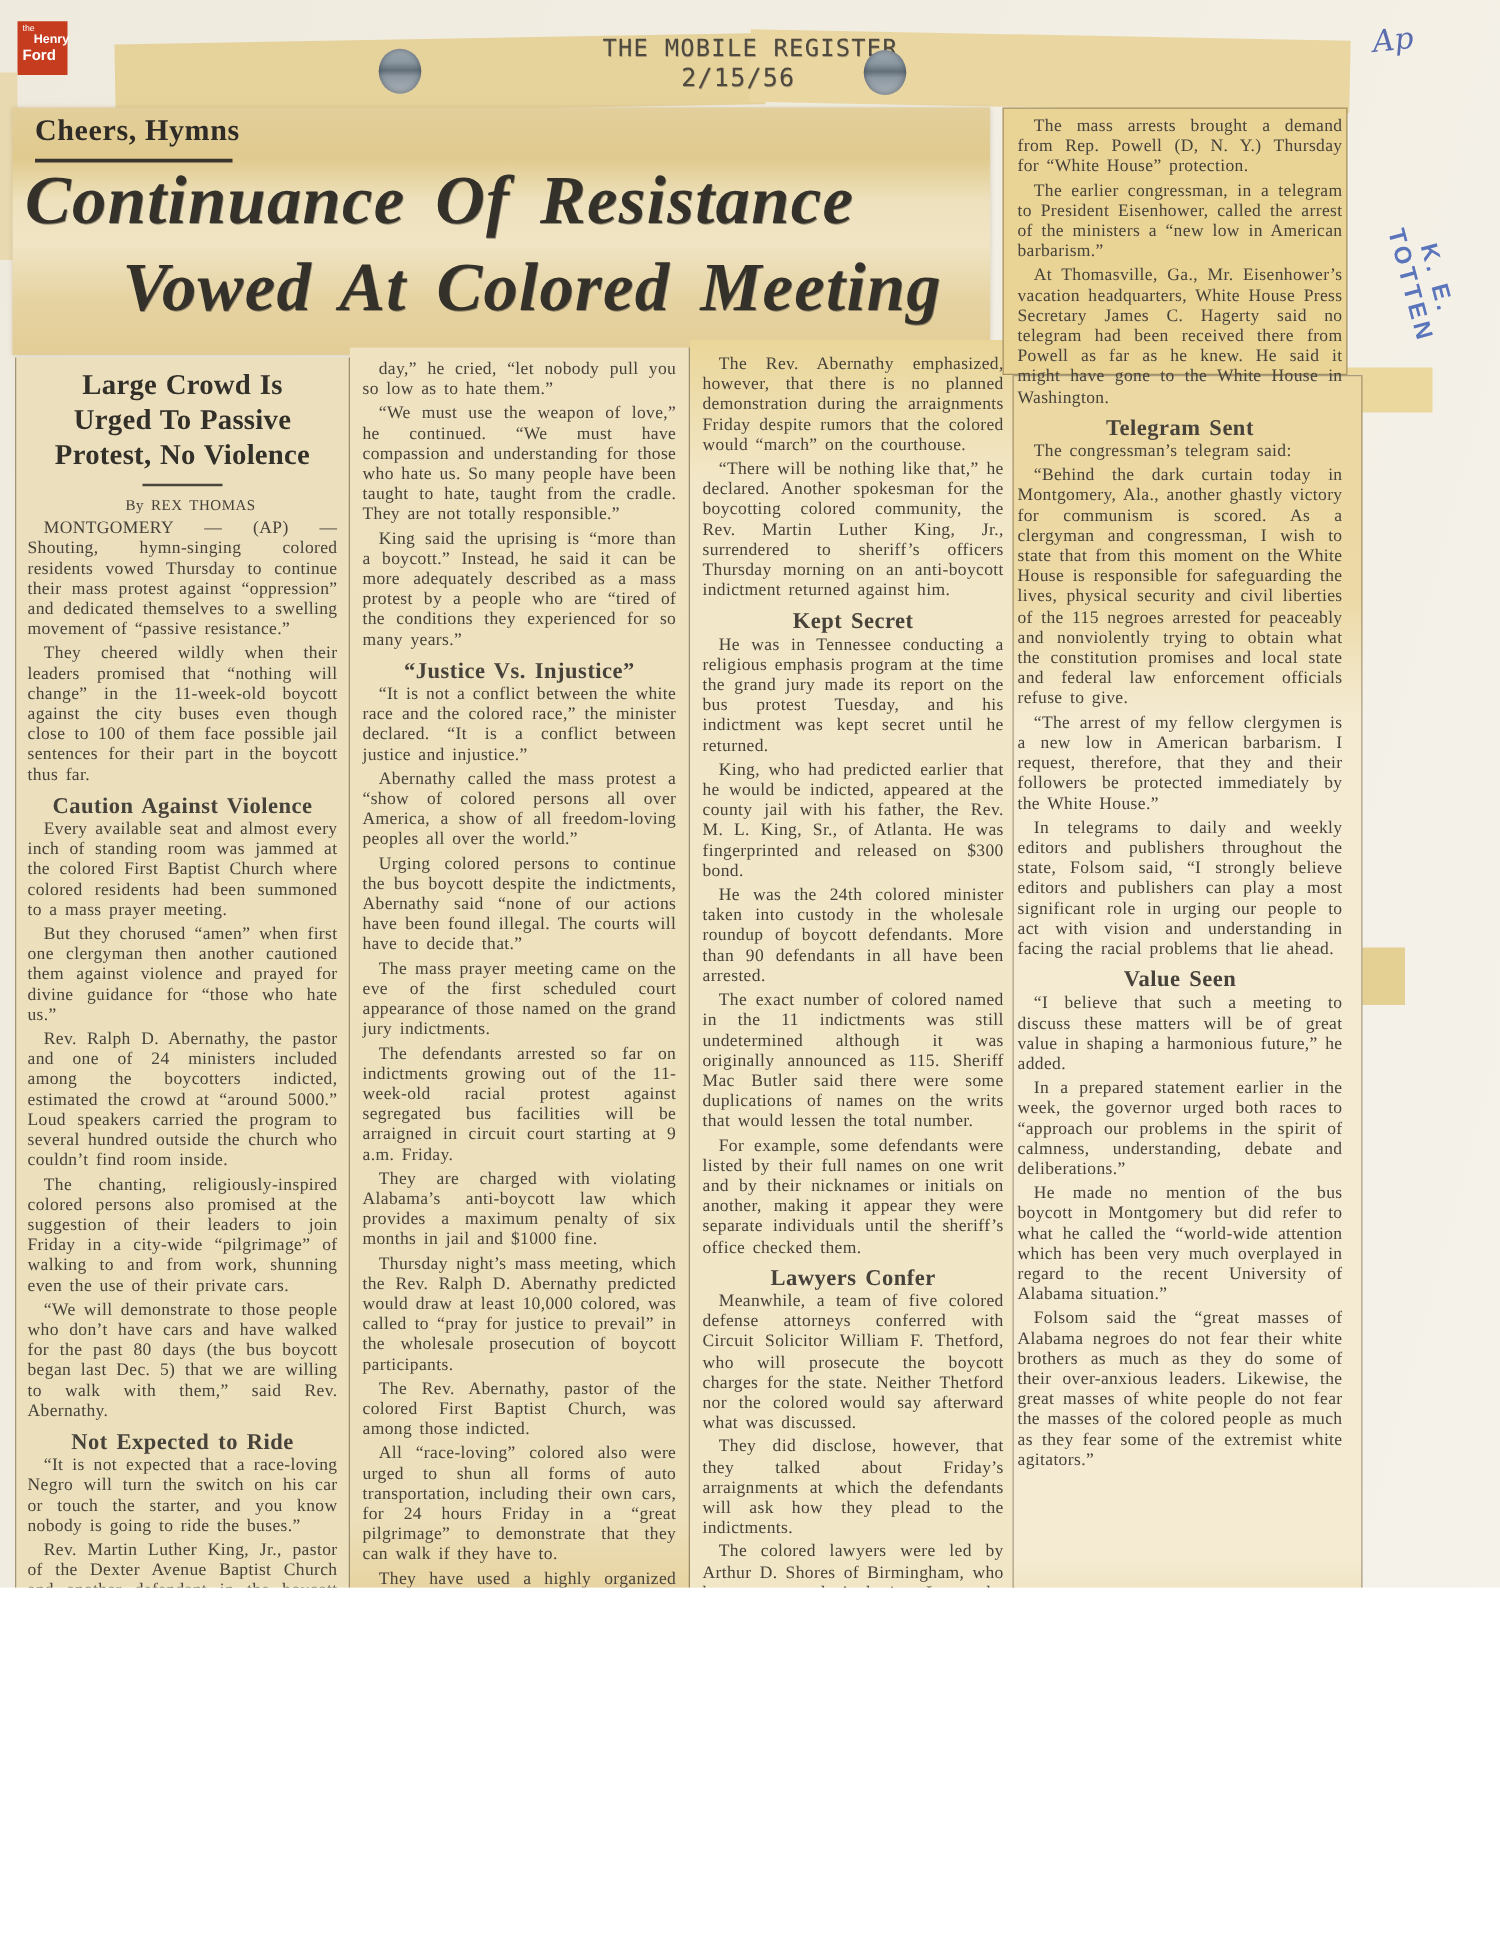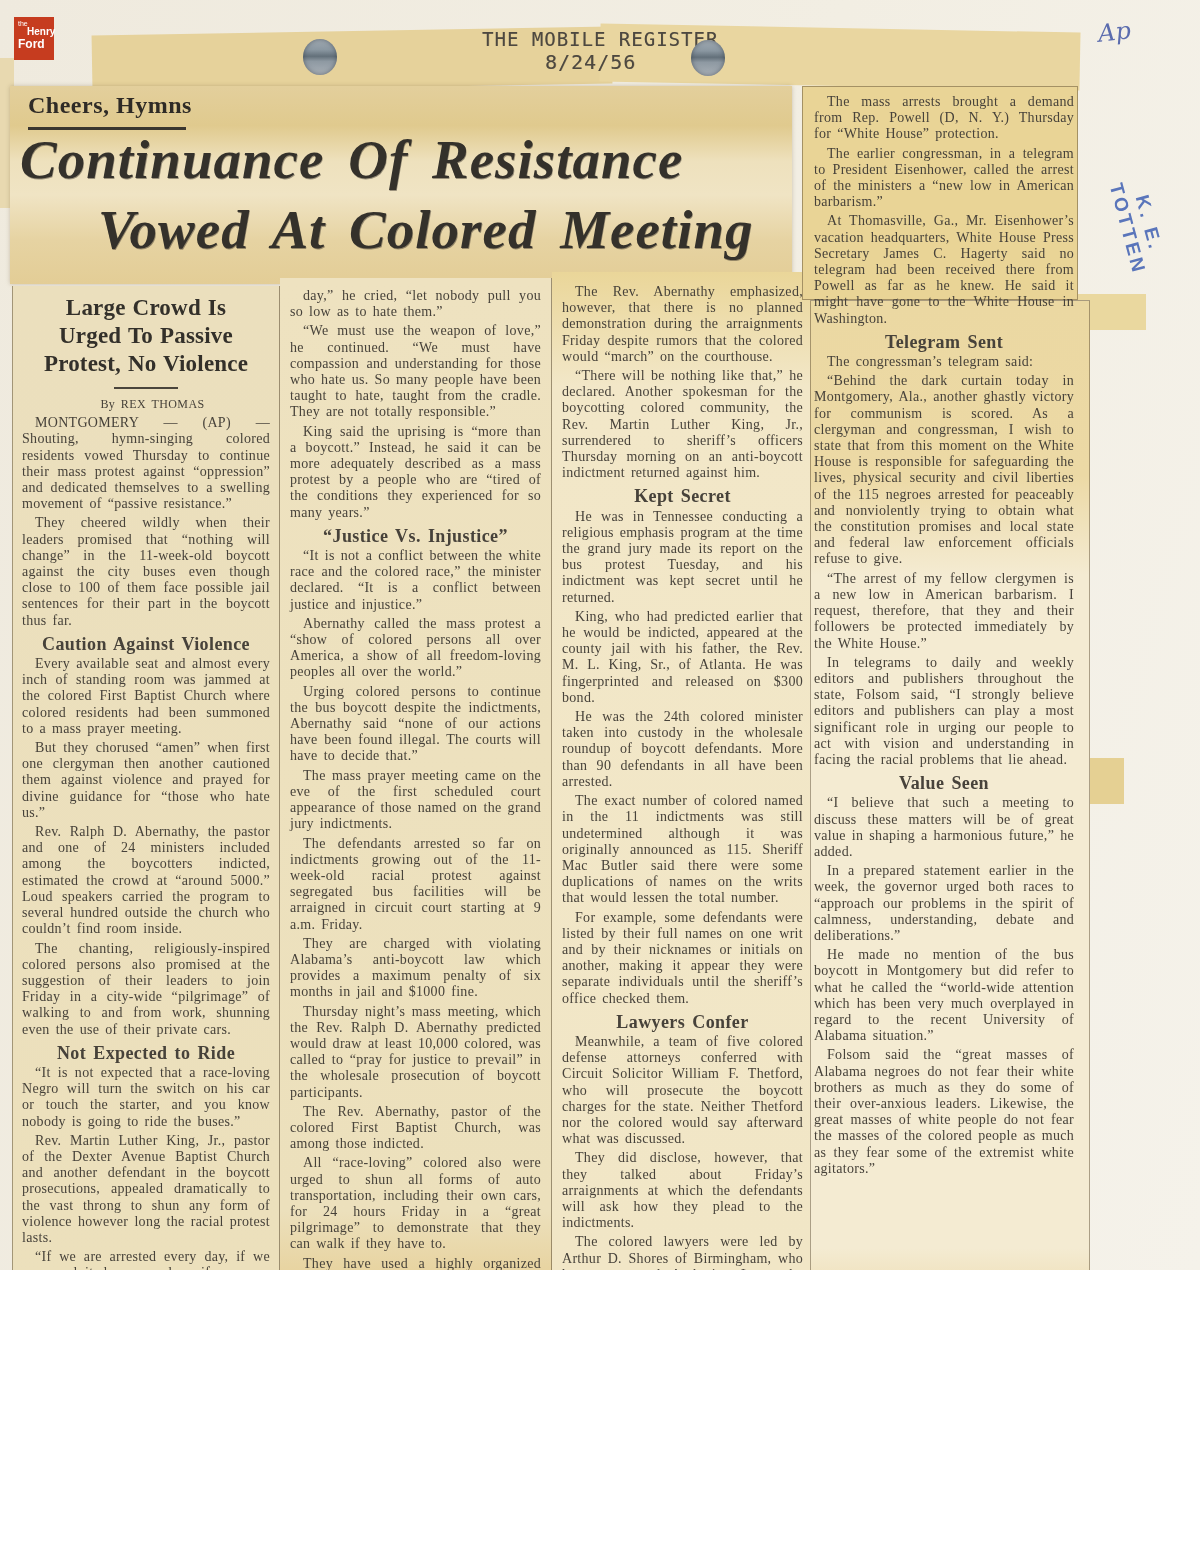--- a/index.html
+++ b/index.html
@@ -86,21 +86,21 @@
     <span class="thf-ford">Ford</span>
   </div>
 
   <div class="tape tapeA"></div>
   <div class="tape tapeB"></div>
   <div class="tape tapeC"></div>
   <div class="tape tapeD"></div>
   <div class="tape tapeE"></div>
 
   <div class="typed typed-pub">THE MOBILE REGISTER</div>
-  <div class="typed typed-date">8/24/56</div>
+  <div class="typed typed-date">2/15/56</div>
 
   <div class="hole hole1"></div>
   <div class="hole hole2"></div>
 
   <div class="hand-note">Ap</div>
   <div class="stamp">K. E. TOTTEN</div>
   <div class="red-mark"></div>
   <div class="bottom-strip"></div>
 
   <div class="clip headline-clip">
@@ -115,20 +115,21 @@
     <div class="deck-rule"></div>
     <p class="byline">By REX THOMAS</p>
     <div>
         <p class="para">MONTGOMERY — (AP) — Shouting, hymn-singing colored residents vowed Thursday to continue their mass protest against “oppression” and dedicated themselves to a swelling movement of “passive resistance.”</p>
         <p class="para">They cheered wildly when their leaders promised that “nothing will change” in the 11-week-old boycott against the city buses even though close to 100 of them face possible jail sentences for their part in the boycott thus far.</p>
         <p class="subhead">Caution Against Violence</p>
         <p class="para">Every available seat and almost every inch of standing room was jammed at the colored First Baptist Church where colored residents had been summoned to a mass prayer meeting.</p>
         <p class="para">But they chorused “amen” when first one clergyman then another cautioned them against violence and prayed for divine guidance for “those who hate us.”</p>
         <p class="para">Rev. Ralph D. Abernathy, the pastor and one of 24 ministers included among the boycotters indicted, estimated the crowd at “around 5000.” Loud speakers carried the program to several hundred outside the church who couldn’t find room inside.</p>
         <p class="para">The chanting, religiously-inspired colored persons also promised at the suggestion of their leaders to join Friday in a city-wide “pilgrimage” of walking to and from work, shunning even the use of their private cars.</p>
+        <p class="para">“We will demonstrate to those people who don’t have cars and have walked for the past 80 days (the bus boycott began last Dec. 5) that we are willing to walk with them,” said Rev. Abernathy.</p>
         <p class="subhead">Not Expected to Ride</p>
         <p class="para">“It is not expected that a race-loving Negro will turn the switch on his car or touch the starter, and you know nobody is going to ride the buses.”</p>
         <p class="para">Rev. Martin Luther King, Jr., pastor of the Dexter Avenue Baptist Church and another defendant in the boycott prosecutions, appealed dramatically to the vast throng to shun any form of violence however long the racial protest lasts.</p>
         <p class="para">“If we are arrested every day, if we are exploited every day, if we are trampled down every</p>
         <p class="pageref">(Page 14, Col. 3, BOYCOTT)</p>
       </div>
   </div>
 
   <div class="col col2">
     <div>

